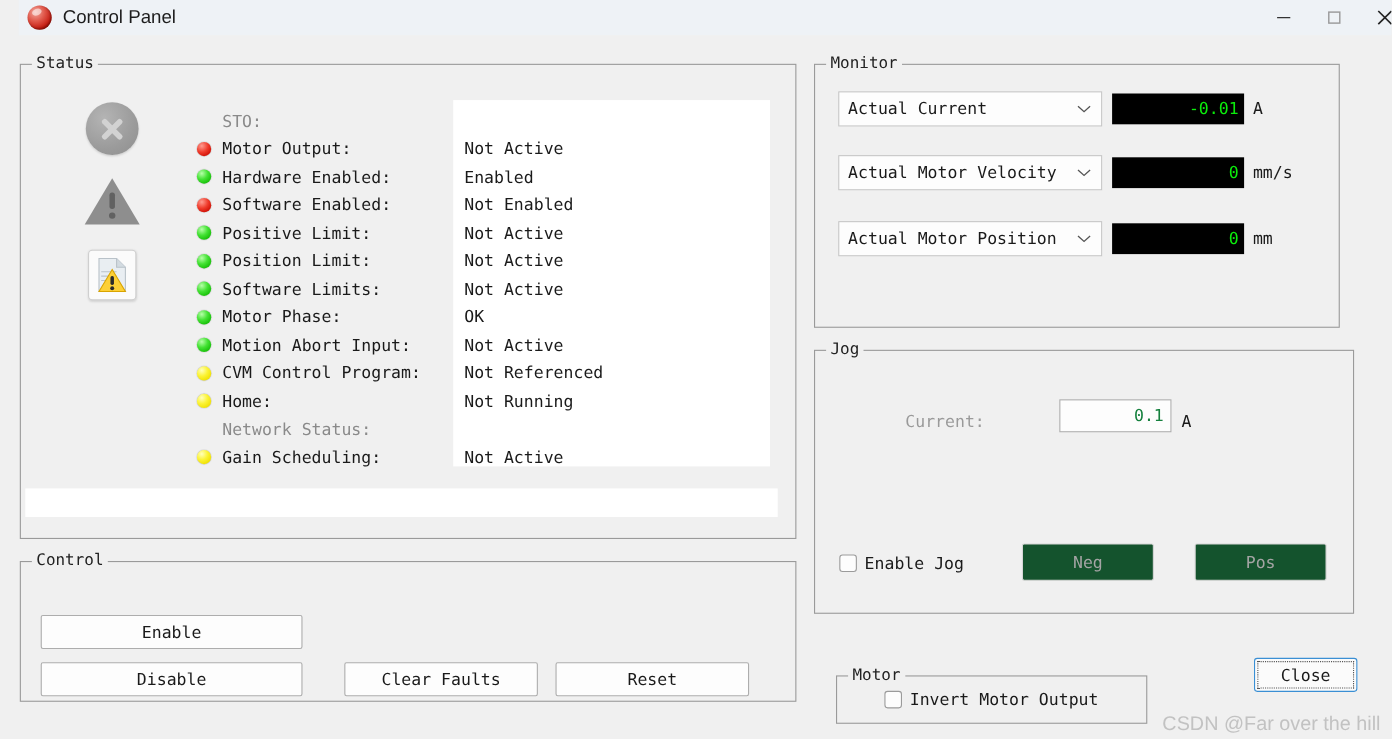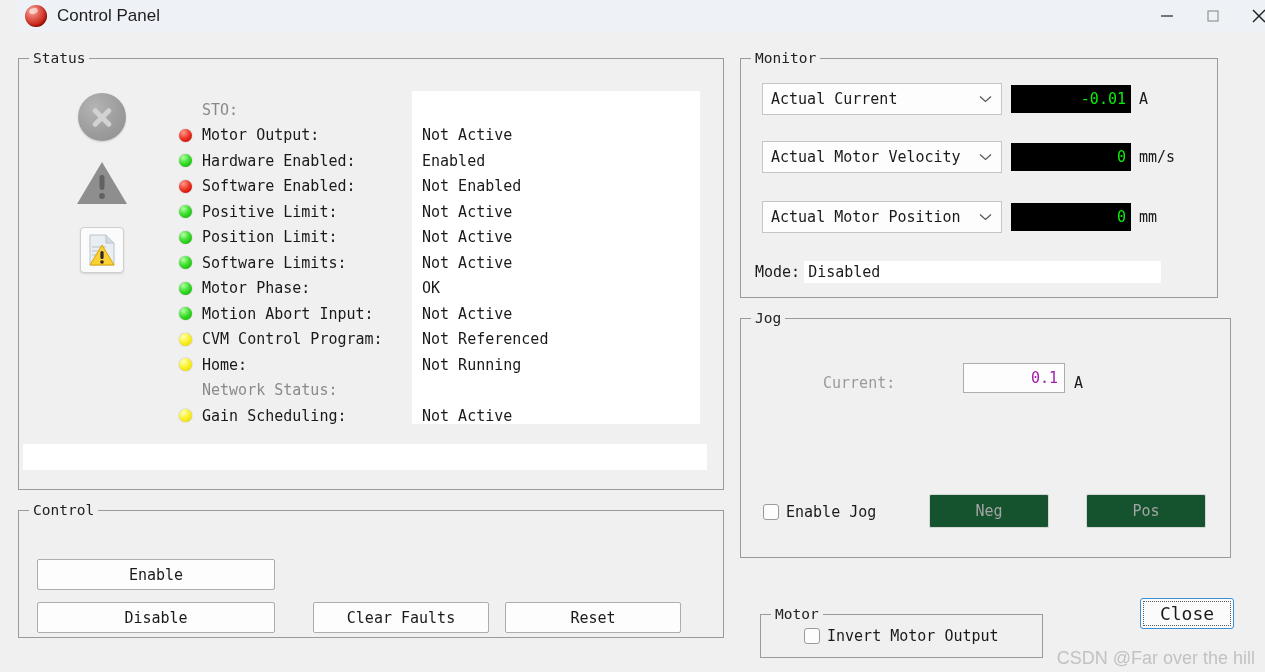--- a/index.html
+++ b/index.html
@@ -297,21 +297,21 @@
     left: 222px; top: 44px;
     width: 102px; height: 30px;
     background: #fdfdfd;
     border: 1px solid #adadad;
     box-sizing: border-box;
     display: flex;
     align-items: center;
     justify-content: flex-end;
     padding-right: 6px;
     font-size: 15px;
-    color: #a21caf;
+    color: #15803d;
   }
   .jog-unit {
     position: absolute;
     left: 333px; top: 55px;
     font-size: 15px;
     color: #1a1a1a;
   }
   .checkrow {
     position: absolute;
     display: flex;
@@ -341,21 +341,21 @@
     position: absolute;
     left: 1140px; top: 598px;
     width: 94px; height: 31px;
     background: #fbfbfb;
     border: 1px solid #3a8fd4;
     border-radius: 3px;
     box-sizing: border-box;
     display: flex;
     align-items: center;
     justify-content: center;
-    font-size: 18px;
+    font-size: 15px;
     color: #1a1a1a;
     cursor: default;
   }
   #btn-close::before {
     content: "";
     position: absolute;
     left: 2px; top: 2px; right: 2px; bottom: 2px;
     border: 1px dotted #555;
   }
   #btn-close span { position: relative; z-index: 1; }
@@ -537,24 +537,20 @@
       <span class="chev">
         <svg width="13" height="8" viewBox="0 0 13 8">
             <path d="M1 1.5 L6.5 6.5 L12 1.5" fill="none" stroke="#555" stroke-width="1.2"></path>
           </svg>
       </span>
     </div>
     <div class="lcd">0</div>
     <div class="unit">mm</div>
   </div>
 
-  <div class="mode-row">
-    <div class="mode-label">Mode:</div>
-    <div class="mode-field">Disabled</div>
-  </div>
 </div>
 
 <div class="group" id="jog-group">
   <div class="legend">Jog</div>
   <div class="jog-current-label">Current:</div>
   <div class="jog-input">0.1</div>
   <div class="jog-unit">A</div>
 
   <div class="checkrow" id="jog-enable-row">
     <div class="checkbox"></div>

